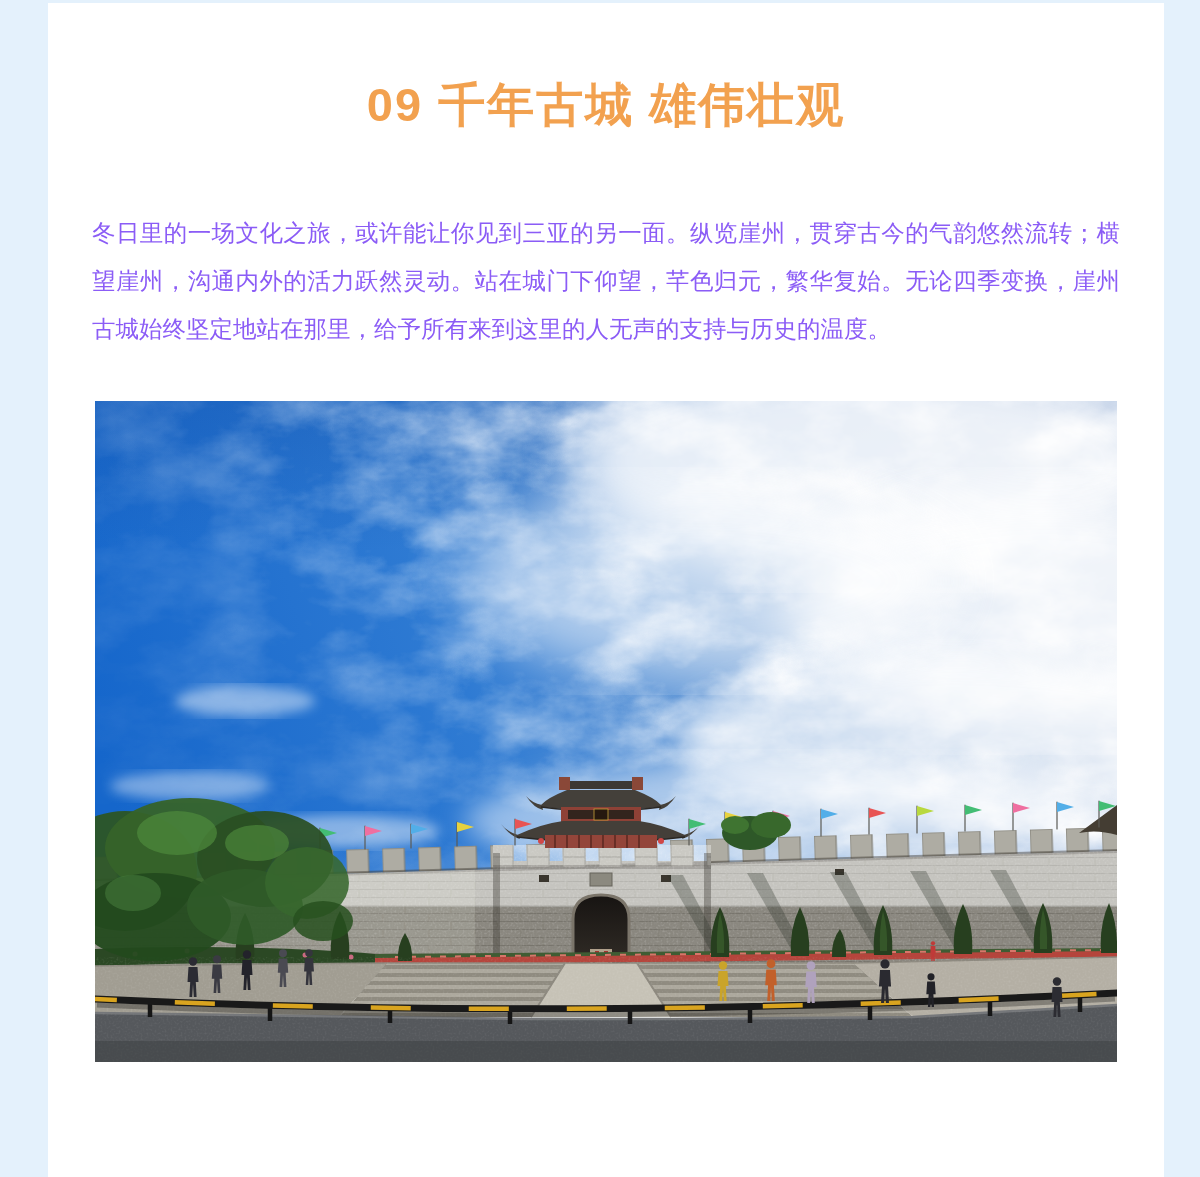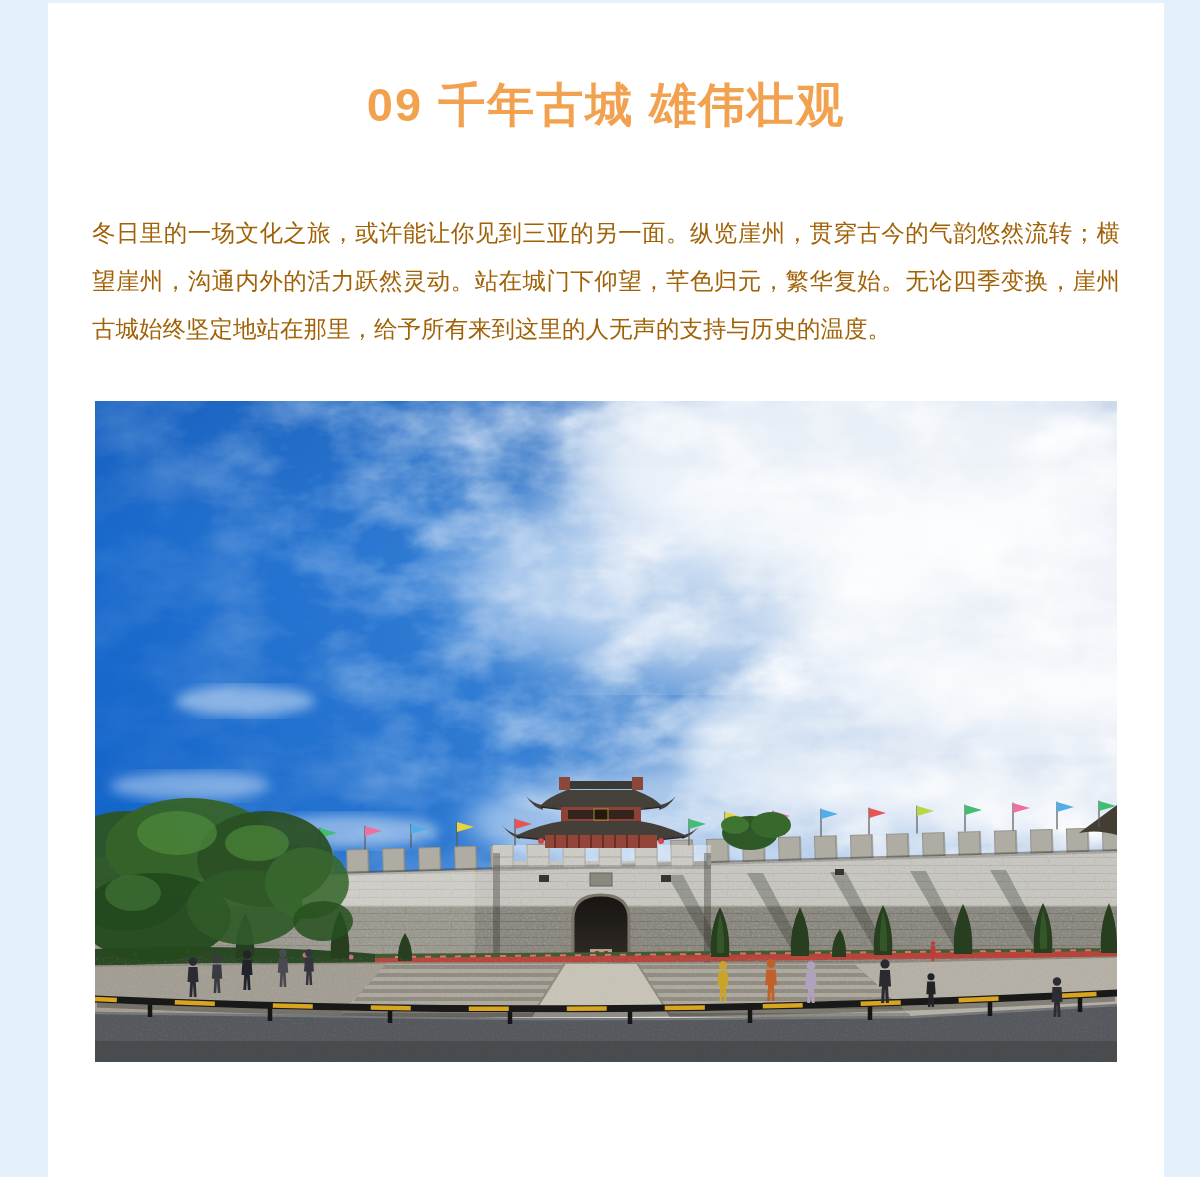--- a/index.html
+++ b/index.html
@@ -1,21 +1,21 @@
 <!DOCTYPE html>
 <html><head>
 <meta charset="utf-8">
 <style>
   html,body{margin:0;padding:0;}
   body{background:#e4f1fc;font-family:"Liberation Sans","DejaVu Sans",sans-serif;}
   .page{position:relative;width:1200px;height:1177px;margin:0 auto;overflow:hidden;background:#e4f1fc;}
   .card{position:absolute;left:48px;top:3px;width:1116px;height:1177px;background:#ffffff;}
   .inner{padding:74px 44px 0 44px;}
   .title{margin:0;text-align:center;font-size:47px;line-height:56px;font-weight:700;color:#f2a14f;letter-spacing:2px;}
-  .para{margin:76px auto 0 auto;width:1028px;font-size:23.5px;line-height:48px;color:#a16207;
+  .para{margin:76px auto 0 auto;width:1028px;font-size:23.5px;line-height:48px;color:#8b5cf6;
         text-align:justify;text-justify:inter-ideograph;}
   .photo{margin:48px auto 0 auto;width:1022px;height:661px;overflow:hidden;}
   .photo svg{display:block;}
 </style>
 </head>
 <body>
 
 <div class="page">
   <div class="card">
     <div class="inner">

